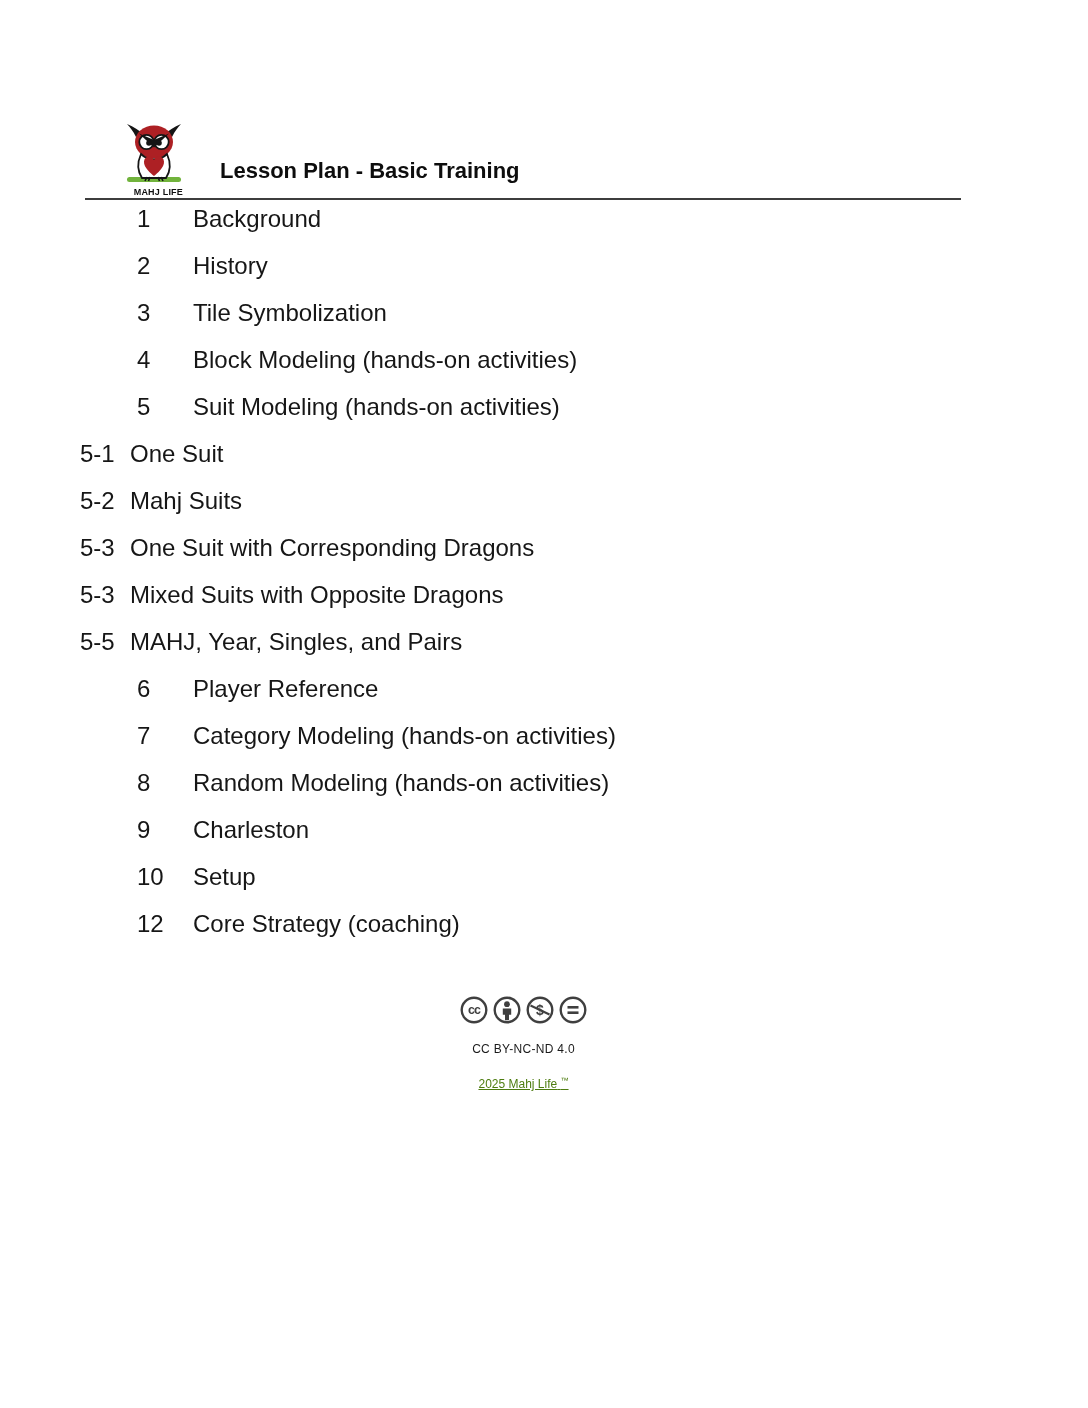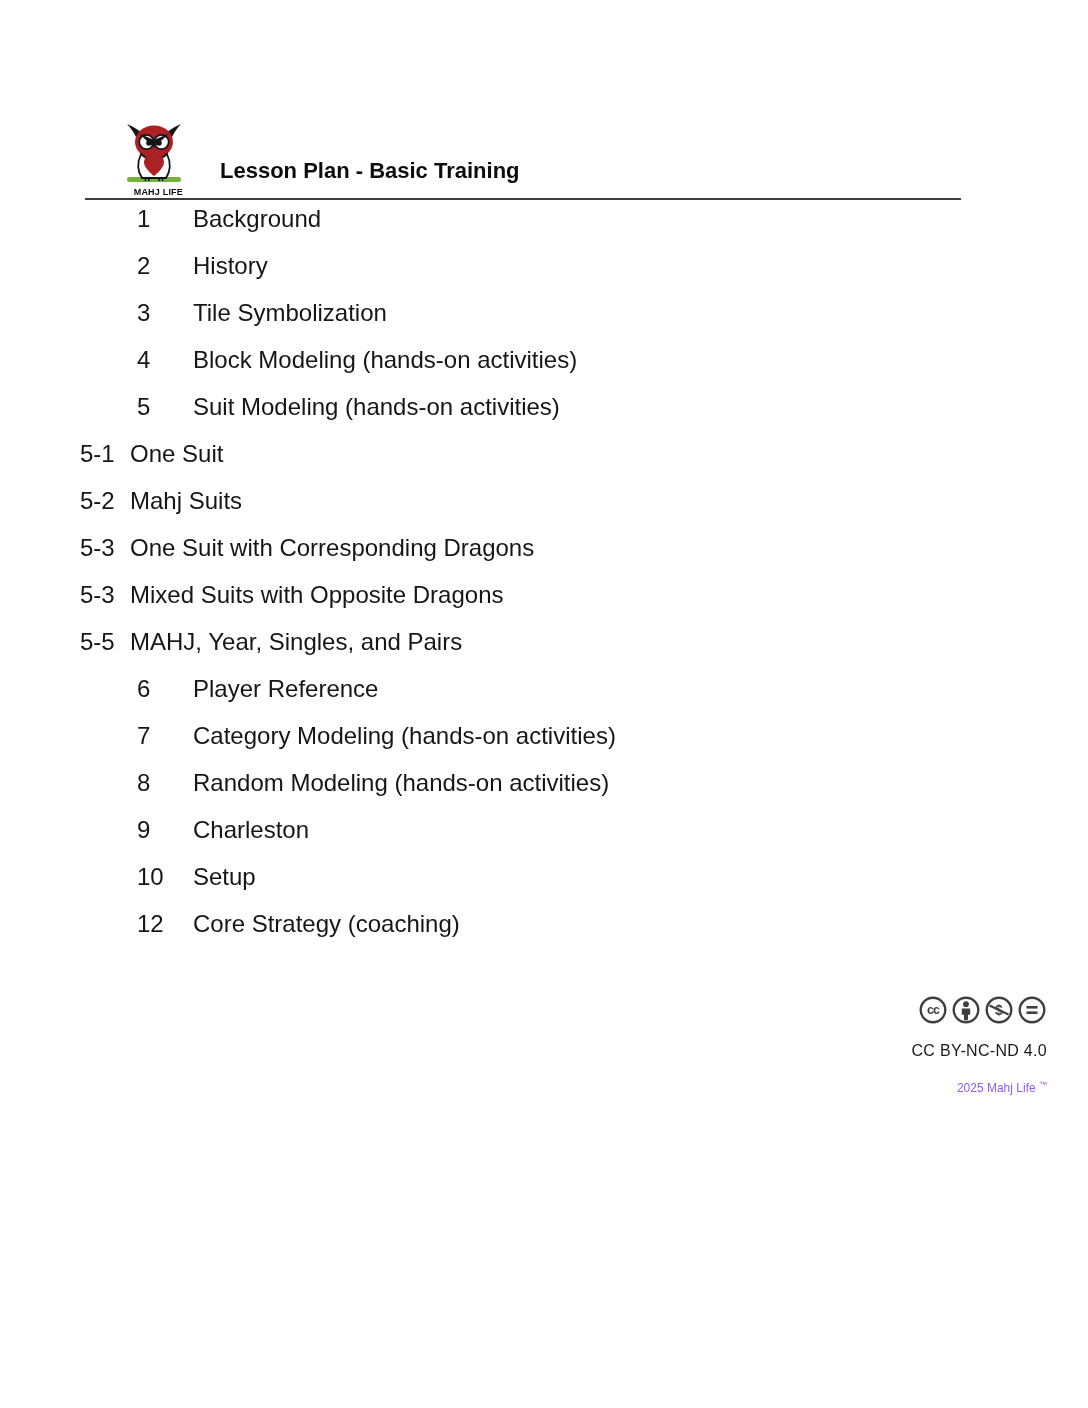--- a/index.html
+++ b/index.html
@@ -12,25 +12,25 @@
 
   .page-title { position:absolute; left:220px; top:158px; font-size:22px; font-weight:700; color:#0d0d0d; white-space:nowrap;text-align:right; }
   .header-rule { position:absolute; left:85px; top:198px; width:876px; height:2px; background:#3d3d3d; }
 
   .outline { position:absolute; left:0; top:195px; width:100%; }
   .row { height:47px; display:flex; align-items:center; font-size:24px; color:#161616; white-space:nowrap; }
   .row .num { flex:0 0 auto; }
   .level1 .num { margin-left:137px; width:56px; }
   .level2 .num { margin-left:80px; width:50px; }
 
-  .footer { position:absolute; left:0; top:995px; width:1047px; text-align:right; }
+  .footer { position:absolute; left:0; top:995px; width:1047px; text-align:center; }
   .icons { display:inline-flex; gap:3px; }
   .icons svg { width:30px; height:30px; display:block; }
-  .license { margin-top:13px; font-size:16px; letter-spacing:0.3px; color:#1a1a1a; }
-  .copyright { margin-top:20px; font-size:12px; color:#8b5cf6; }
+  .license { margin-top:13px; font-size:12px; letter-spacing:0.3px; color:#1a1a1a; }
+  .copyright { margin-top:20px; font-size:12px; color:#4d7c0f;text-decoration:underline; }
   .copyright sup { font-size:8px; vertical-align:super; }
 </style>
 </head>
 <body>
 
 <div class="logo">
   <svg viewBox="0 0 56 62">
     <rect x="1" y="53" width="54" height="5" rx="2.5" fill="#71b33c"></rect>
     <path d="M10 13 C7 7 4 3 1 0 C8 3 13 6 17 10 Z" fill="#151515"></path>
     <path d="M46 13 C49 7 52 3 55 0 C48 3 43 6 39 10 Z" fill="#151515"></path>

